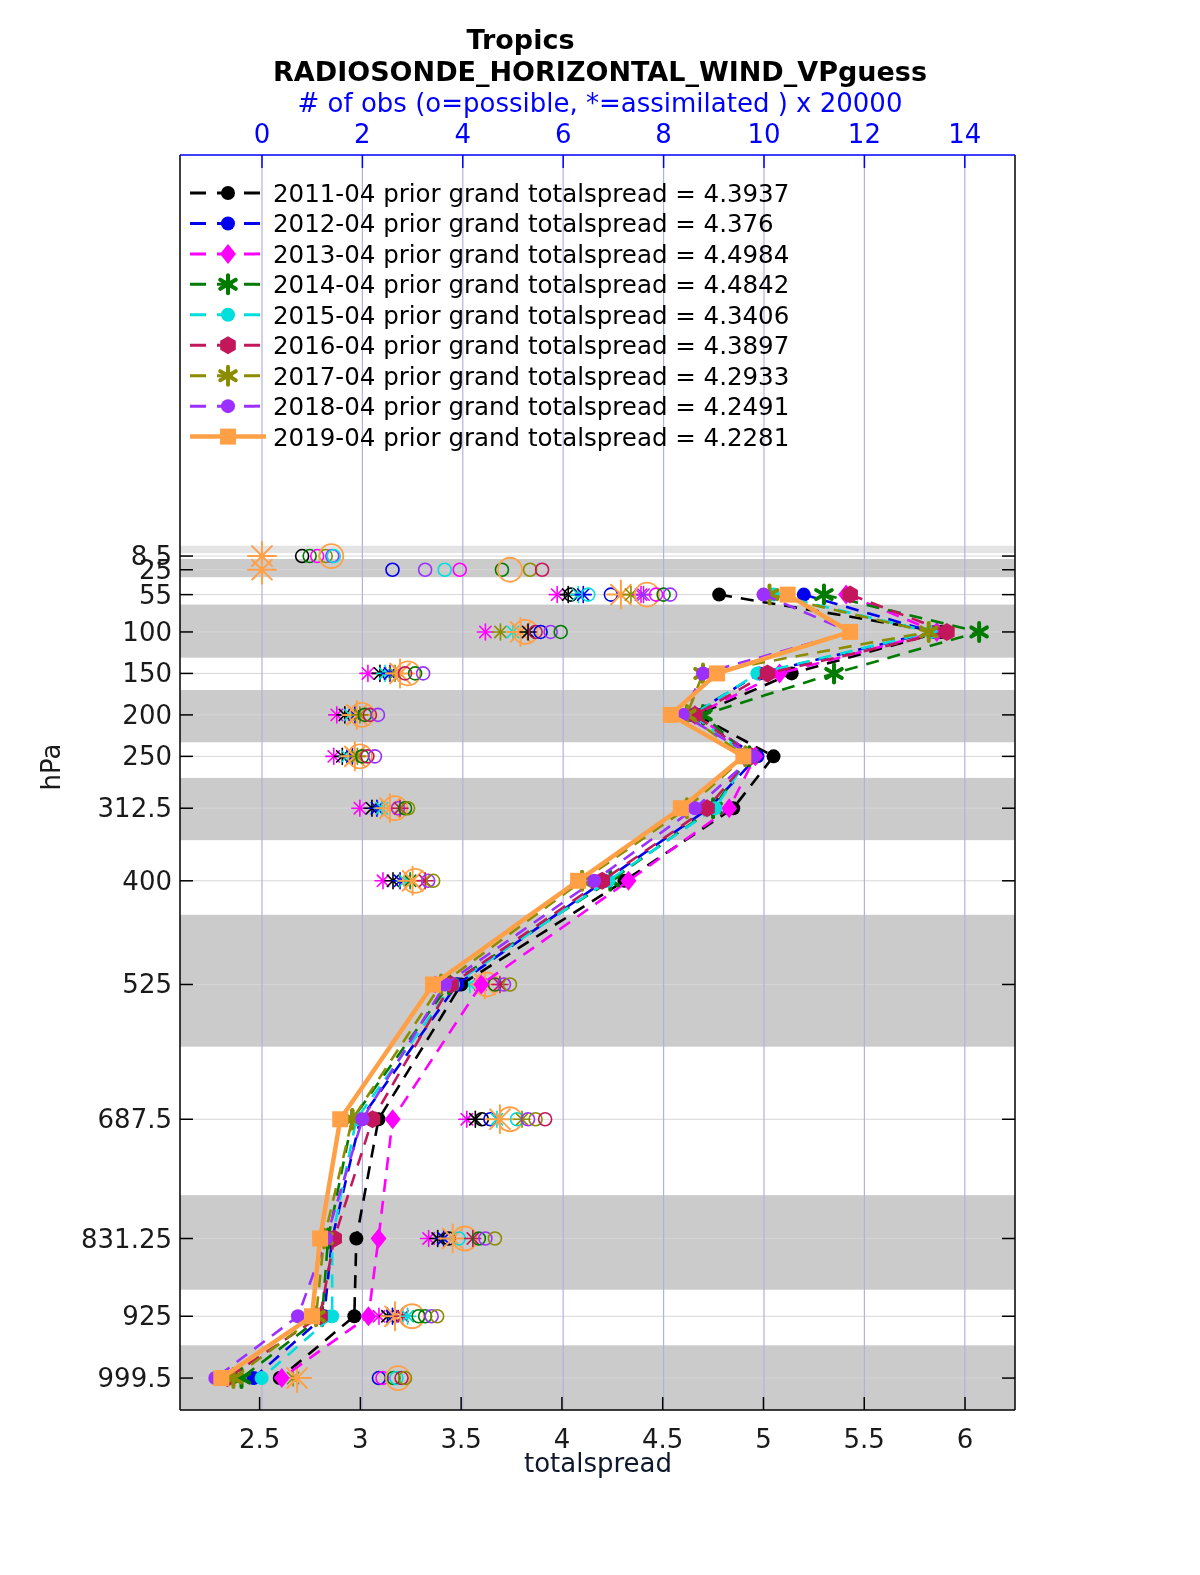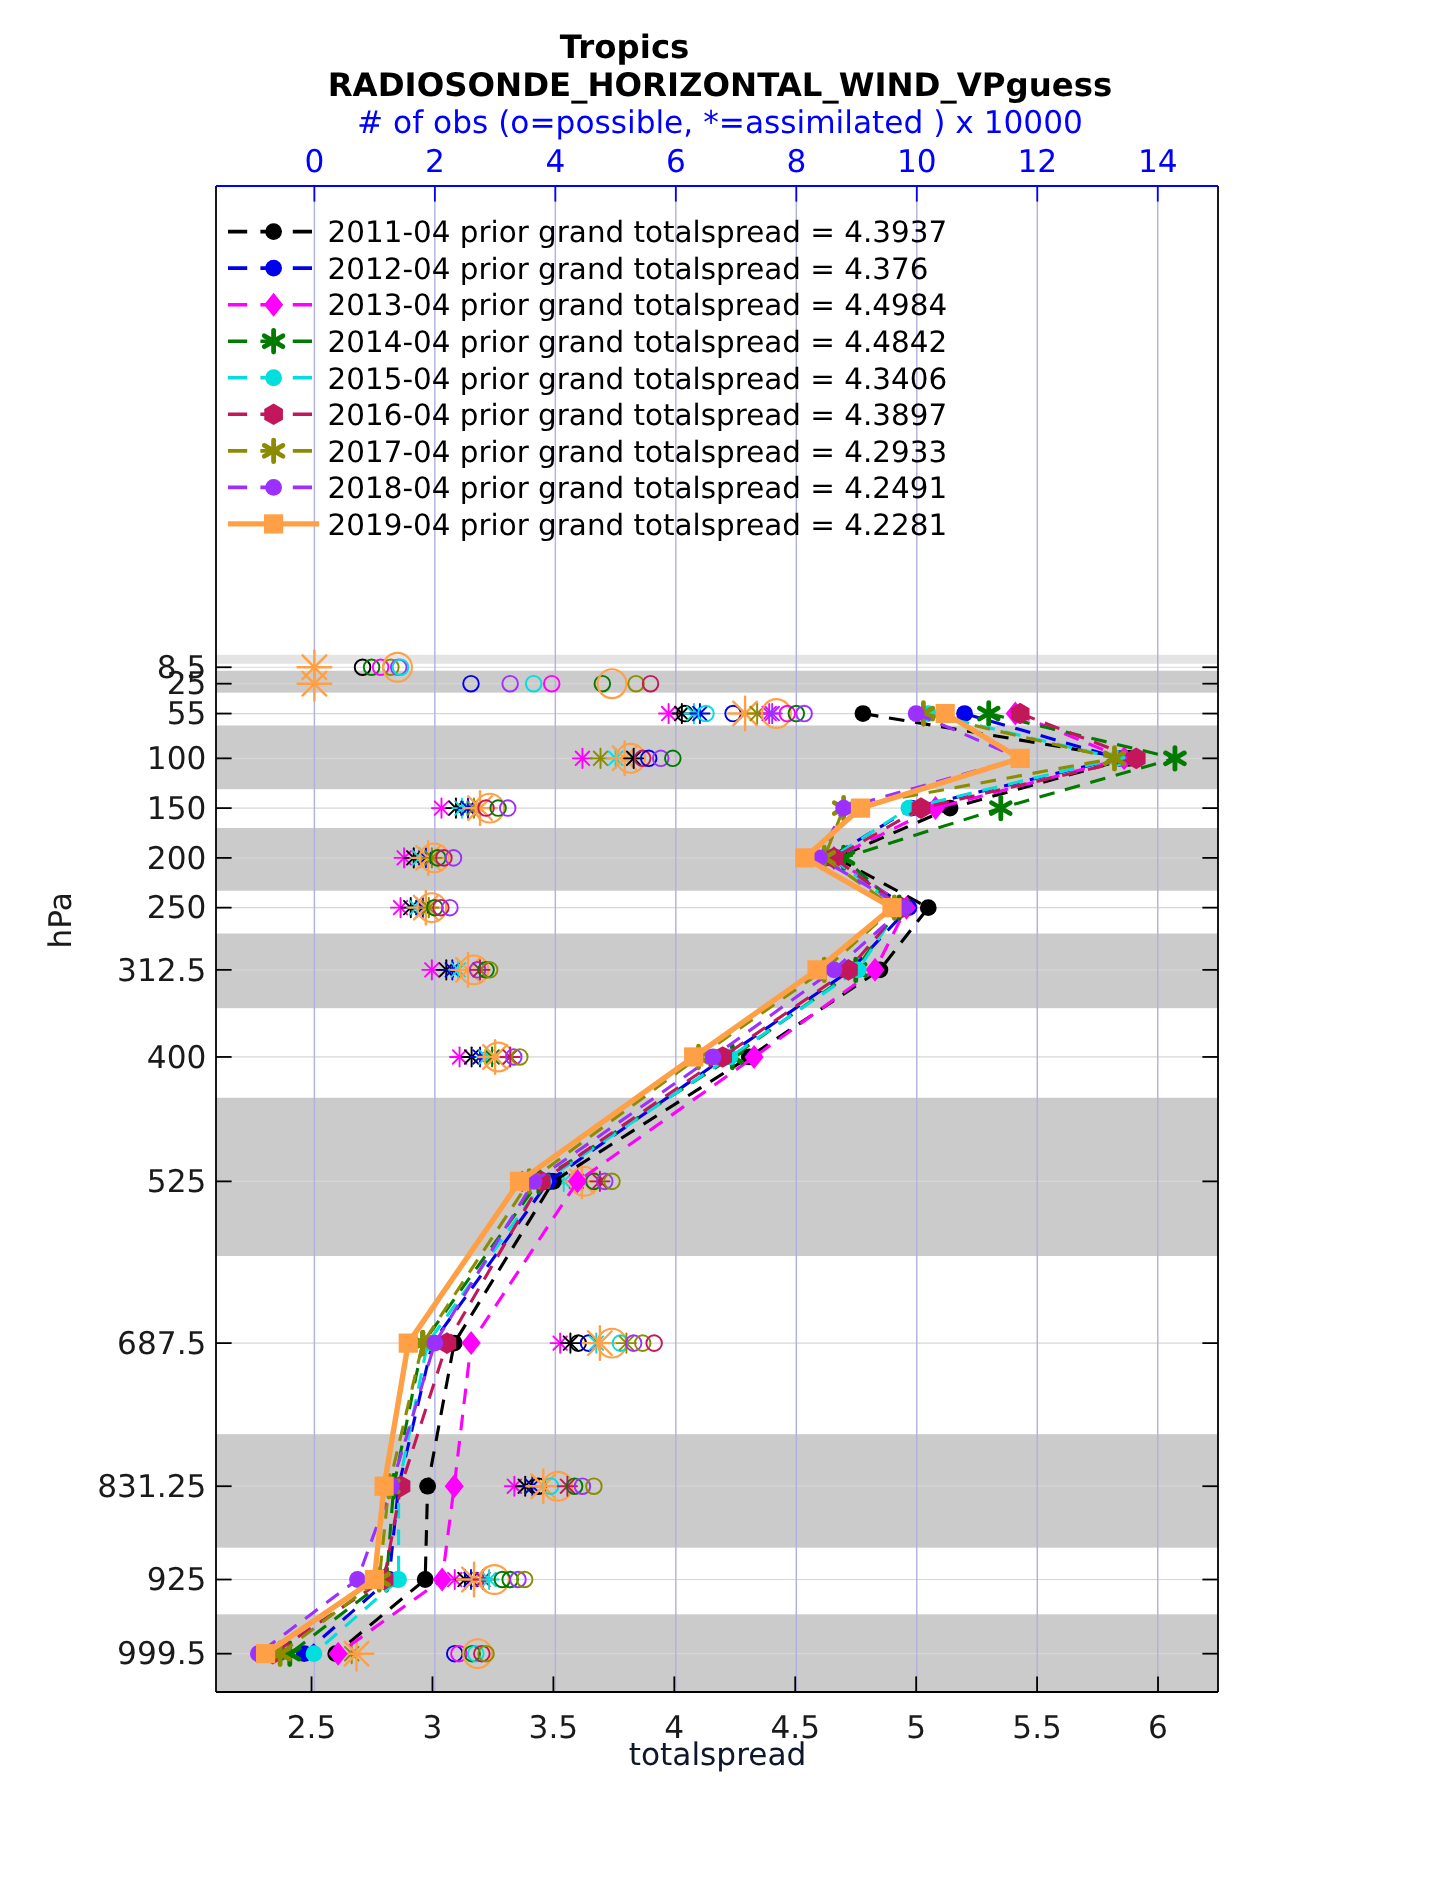--- a/index.html
+++ b/index.html
@@ -15,21 +15,21 @@
          font-size:26px;color:#0f172a;}
   .ylabel{position:absolute;left:28px;top:752px;font-size:26px;color:#1a1a1a;
          transform:rotate(-90deg);transform-origin:center;}
   svg{position:absolute;left:0;top:0;}
 </style>
 </head>
 <body>
 
 <div class="title">Tropics</div>
 <div class="subtitle">RADIOSONDE_HORIZONTAL_WIND_VPguess</div>
-<div class="obslabel"># of obs (o=possible, *=assimilated ) x 10000</div>
+<div class="obslabel"># of obs (o=possible, *=assimilated ) x 20000</div>
 <div class="xlabel">totalspread</div>
 <div class="ylabel">hPa</div>
 <svg id="plot" width="1200" height="1575">
     <g>
       <rect x="180" y="545.6840713813615" width="835" height="7.4653007270324" fill="#e4e4e4"></rect>
       <rect x="180" y="558.955717118308" width="835" height="18.24851288830132" fill="#cbcbcb"></rect>
       <rect x="180" y="604.5769993390614" width="835" height="53.086582947785814" fill="#cbcbcb"></rect>
       <rect x="180" y="690.0132187706544" width="835" height="52.257105089226684" fill="#cbcbcb"></rect>
       <rect x="180" y="777.9378717779247" width="835" height="62.21083939193659" fill="#cbcbcb"></rect>
       <rect x="180" y="914.801718440185" width="835" height="131.88697951090546" fill="#cbcbcb"></rect>

